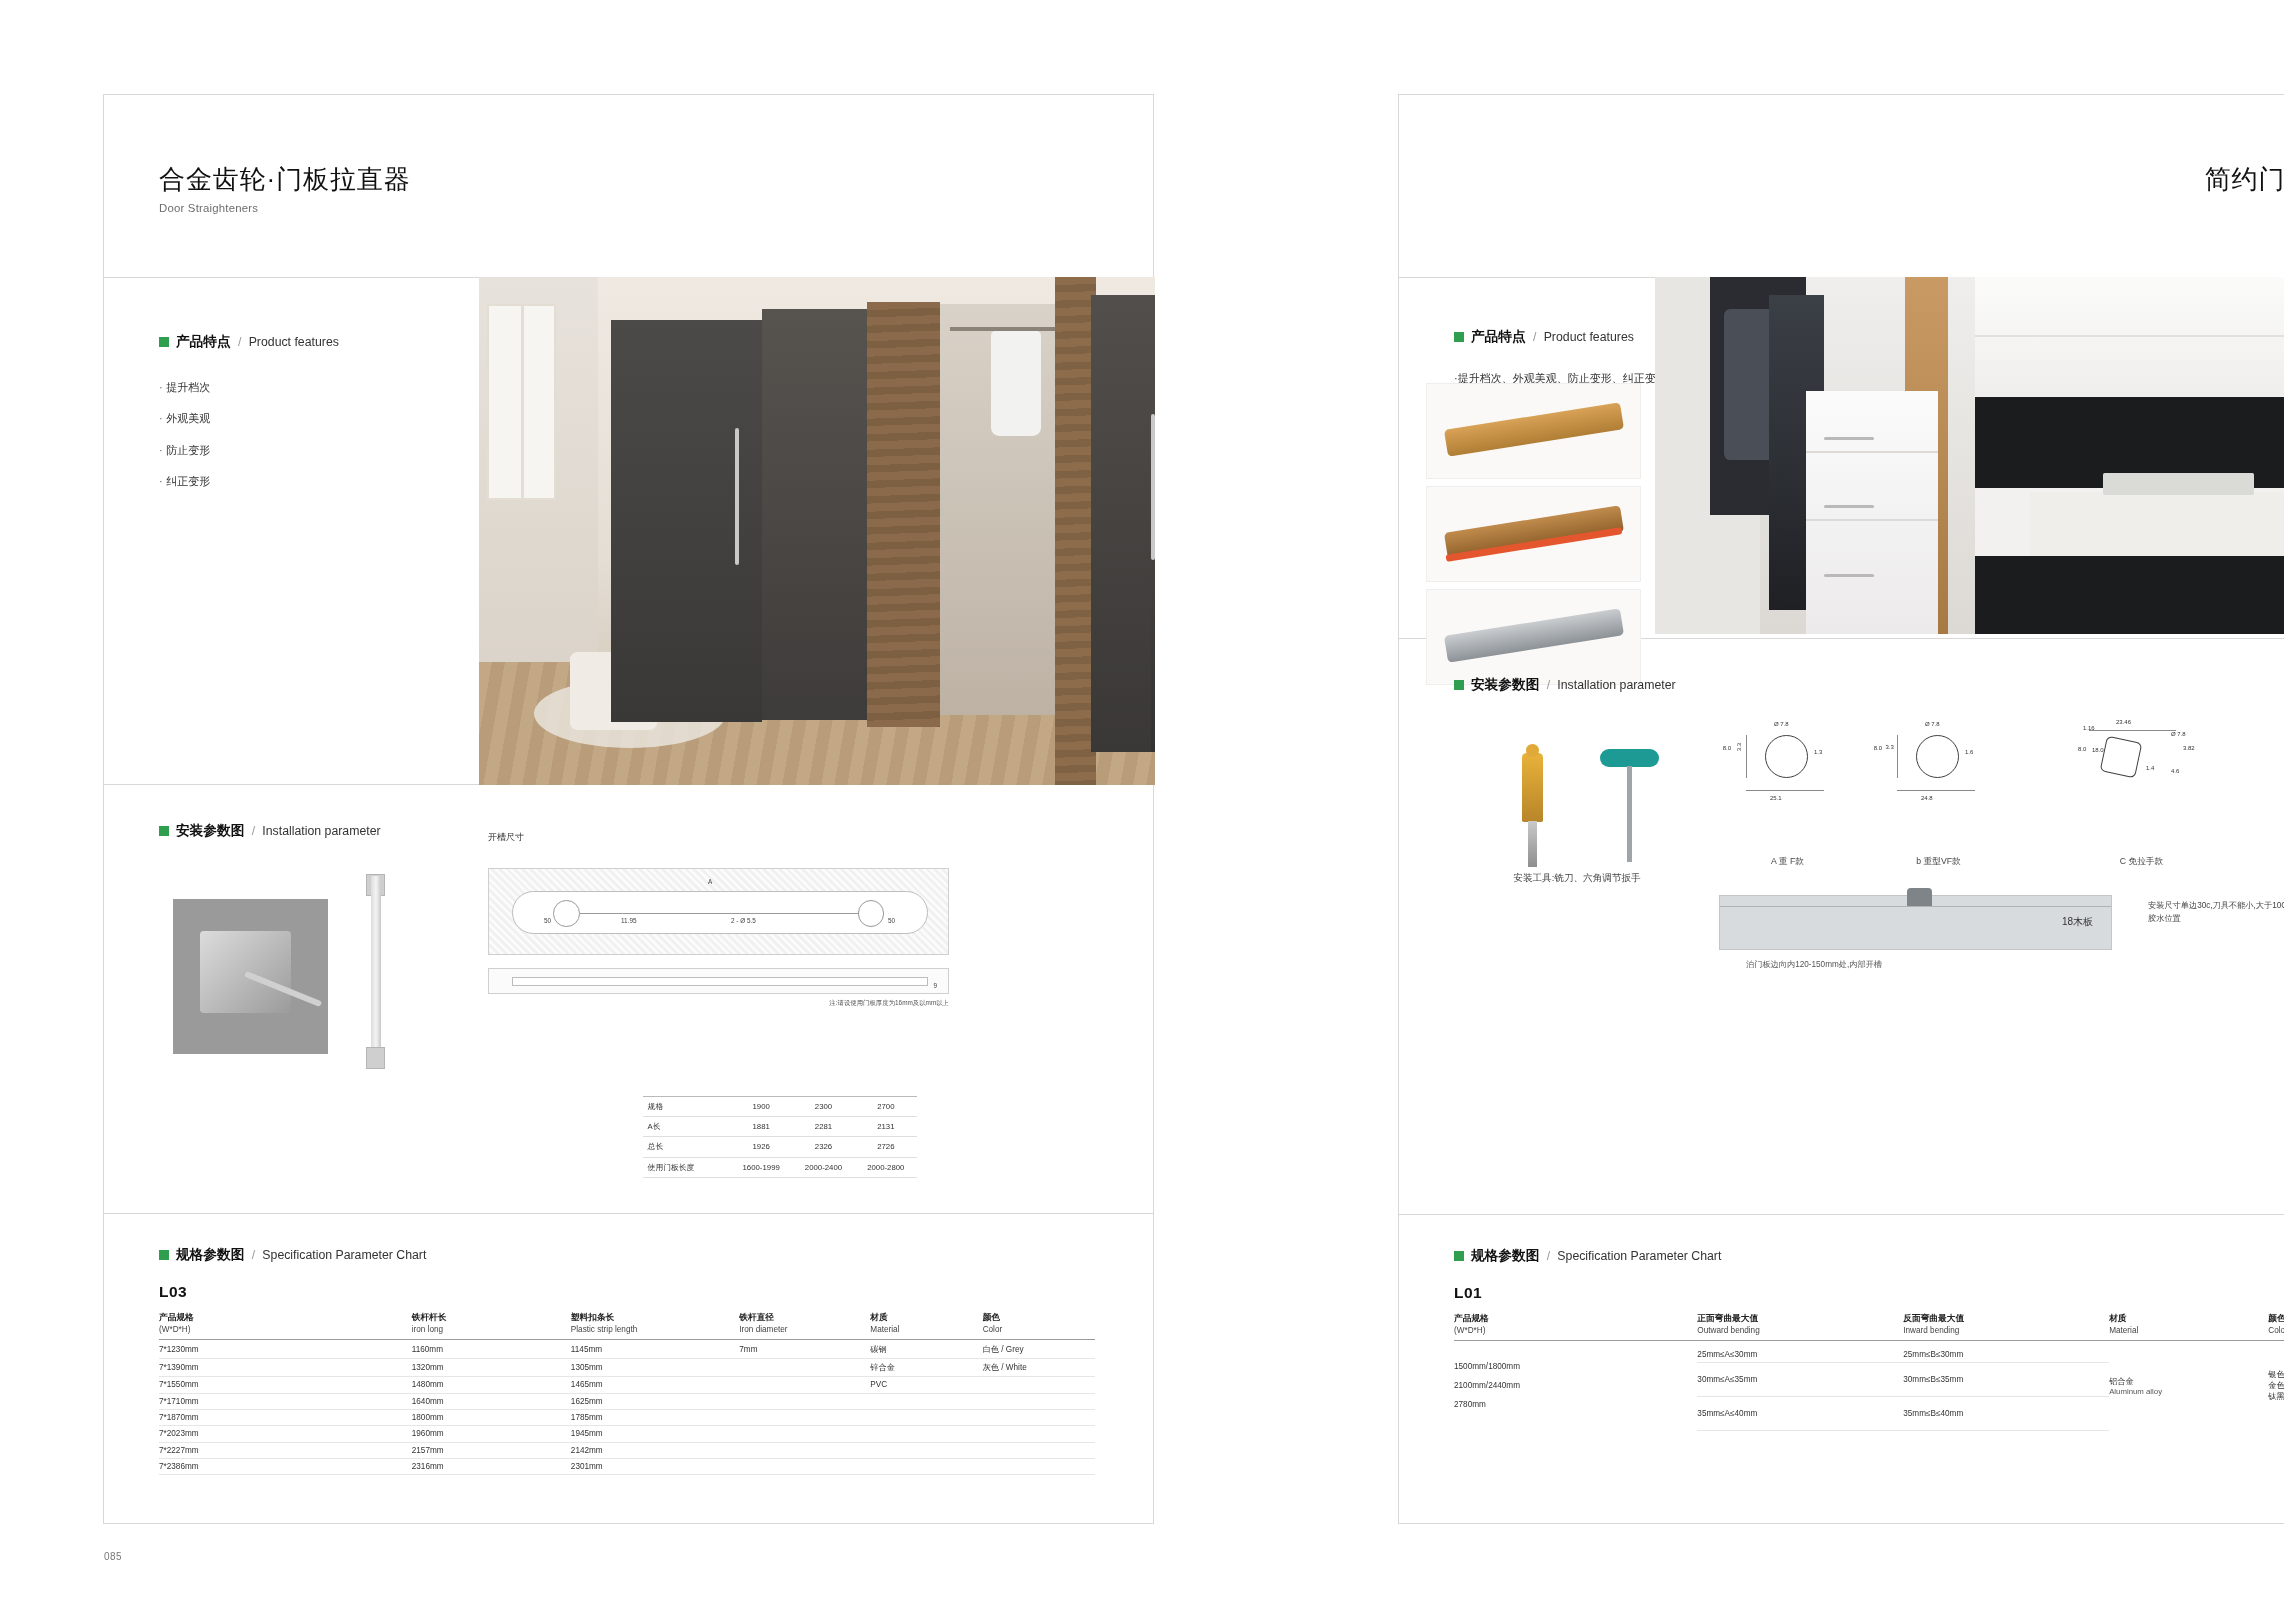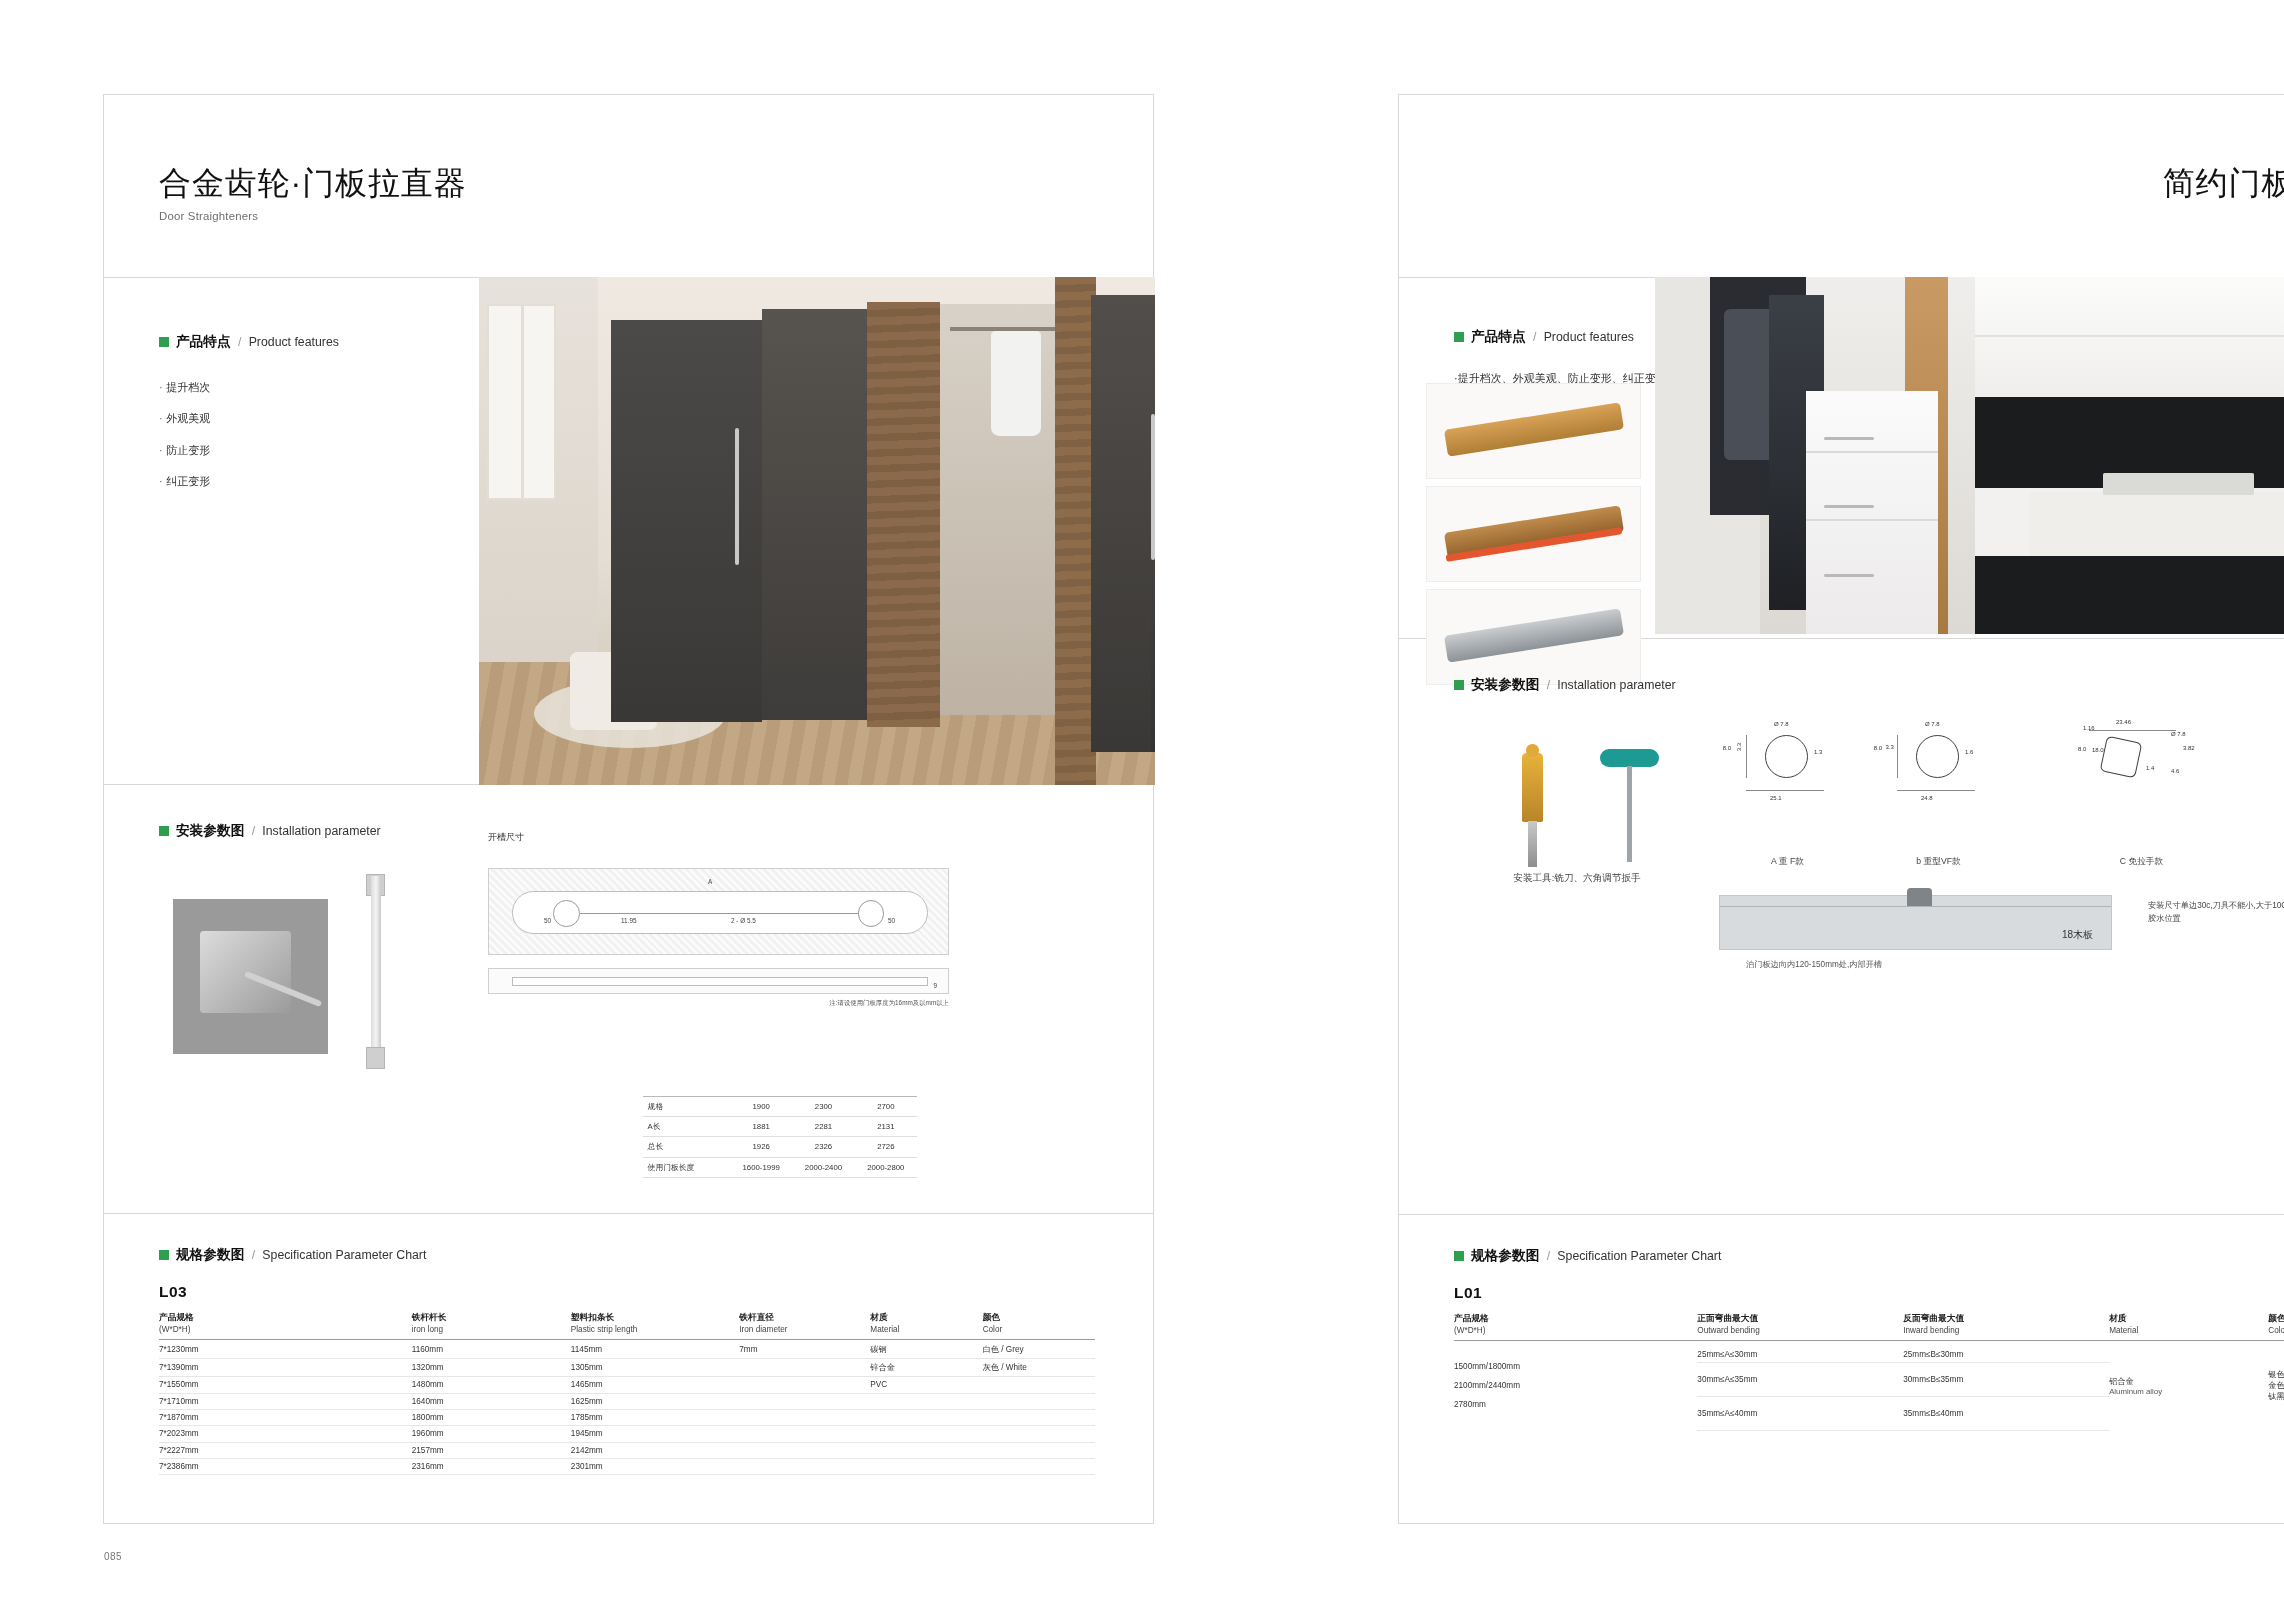--- a/index.html
+++ b/index.html
@@ -19,21 +19,21 @@
     background: #fff;
   }
   .page-left { margin-left: 103px; }
   .page-right { margin-left: 244px; }
 
   
   .hdr { position: relative; height: 183px; border-bottom: 0.9px solid #d8d8d8; }
   .hdr-inner { position: absolute; left: 55px; top: 69px; }
   .hdr-inner.right { left: auto; right: 55px; text-align: right; }
   .hdr-title {
-    font-size: 32px; letter-spacing: 0.9px; color: #111; font-weight: 500;
+    font-size: 26px; letter-spacing: 0.9px; color: #111; font-weight: 500;
     line-height: 1.2;
   }
   .hdr-sub { font-size: 11.4px; color: #6d6d6d; margin-top: 7.3px; letter-spacing: 0.2px; }
 
   
   .sec-head { display: flex; align-items: center; gap: 7.3px; }
   .sq { width: 9.6px; height: 9.6px; background: #2f9e4f; display: inline-block; }
   .sec-cn { font-size: 13.7px; font-weight: 700; color: #111; }
   .sec-sep { font-size: 12.3px; color: #999; }
   .sec-en { font-size: 12.3px; color: #333; }
@@ -148,21 +148,21 @@
   .prof-a { left:0; }
   .prof-b { left:151px; }
   .prof-c { left:315px; width:215px; }
   .circle-outline { position:absolute; border:0.9px solid #3f3f3f; border-radius:50%; }
   .dim-t { position:absolute; font-size:6px; color:#333; }
   .dimline { position:absolute; background:#7d7d7d; }
 
   .board { position:absolute; left:320px; top:256px; width:393px; height:55px; background:#d8dbdd; border:0.5px solid #c3c6c8; }
   .board .clip { position:absolute; left:187px; top:-8.2px; width:25px; height:18px; background:#7e8488; border-radius:3.7px 3.7px 0 0; }
   .board .clipline { position:absolute; left:0; top:10px; width:100%; height:1.4px; background:#aeb3b6; }
-  .board .lbl { position:absolute; right:18px; top:32px; font-size:10px; color:#333;margin-left:32px; }
+  .board .lbl { position:absolute; right:18px; top:19px; font-size:10px; color:#333;margin-left:32px; }
   .board-note { position:absolute; left:347px; top:320px; font-size:8.2px; color:#555; }
   .right-note { position:absolute; left:749px; top:260px; width:196px; font-size:8.2px; color:#444; line-height:1.6; }
 
   
   .spec-wrap { position:relative; height:311px; }
   .spec-head { position:absolute; left:55px; top:32px; }
   .model { position:absolute; left:55px; top:69px; font-size:15.5px; color:#111; font-weight:600; letter-spacing:0.5px; }
   .spec-table { position:absolute; left:55px; top:98px; width:936px; }
   .spec-table table { border-collapse:collapse; width:100%; }
   .spec-table thead th {

